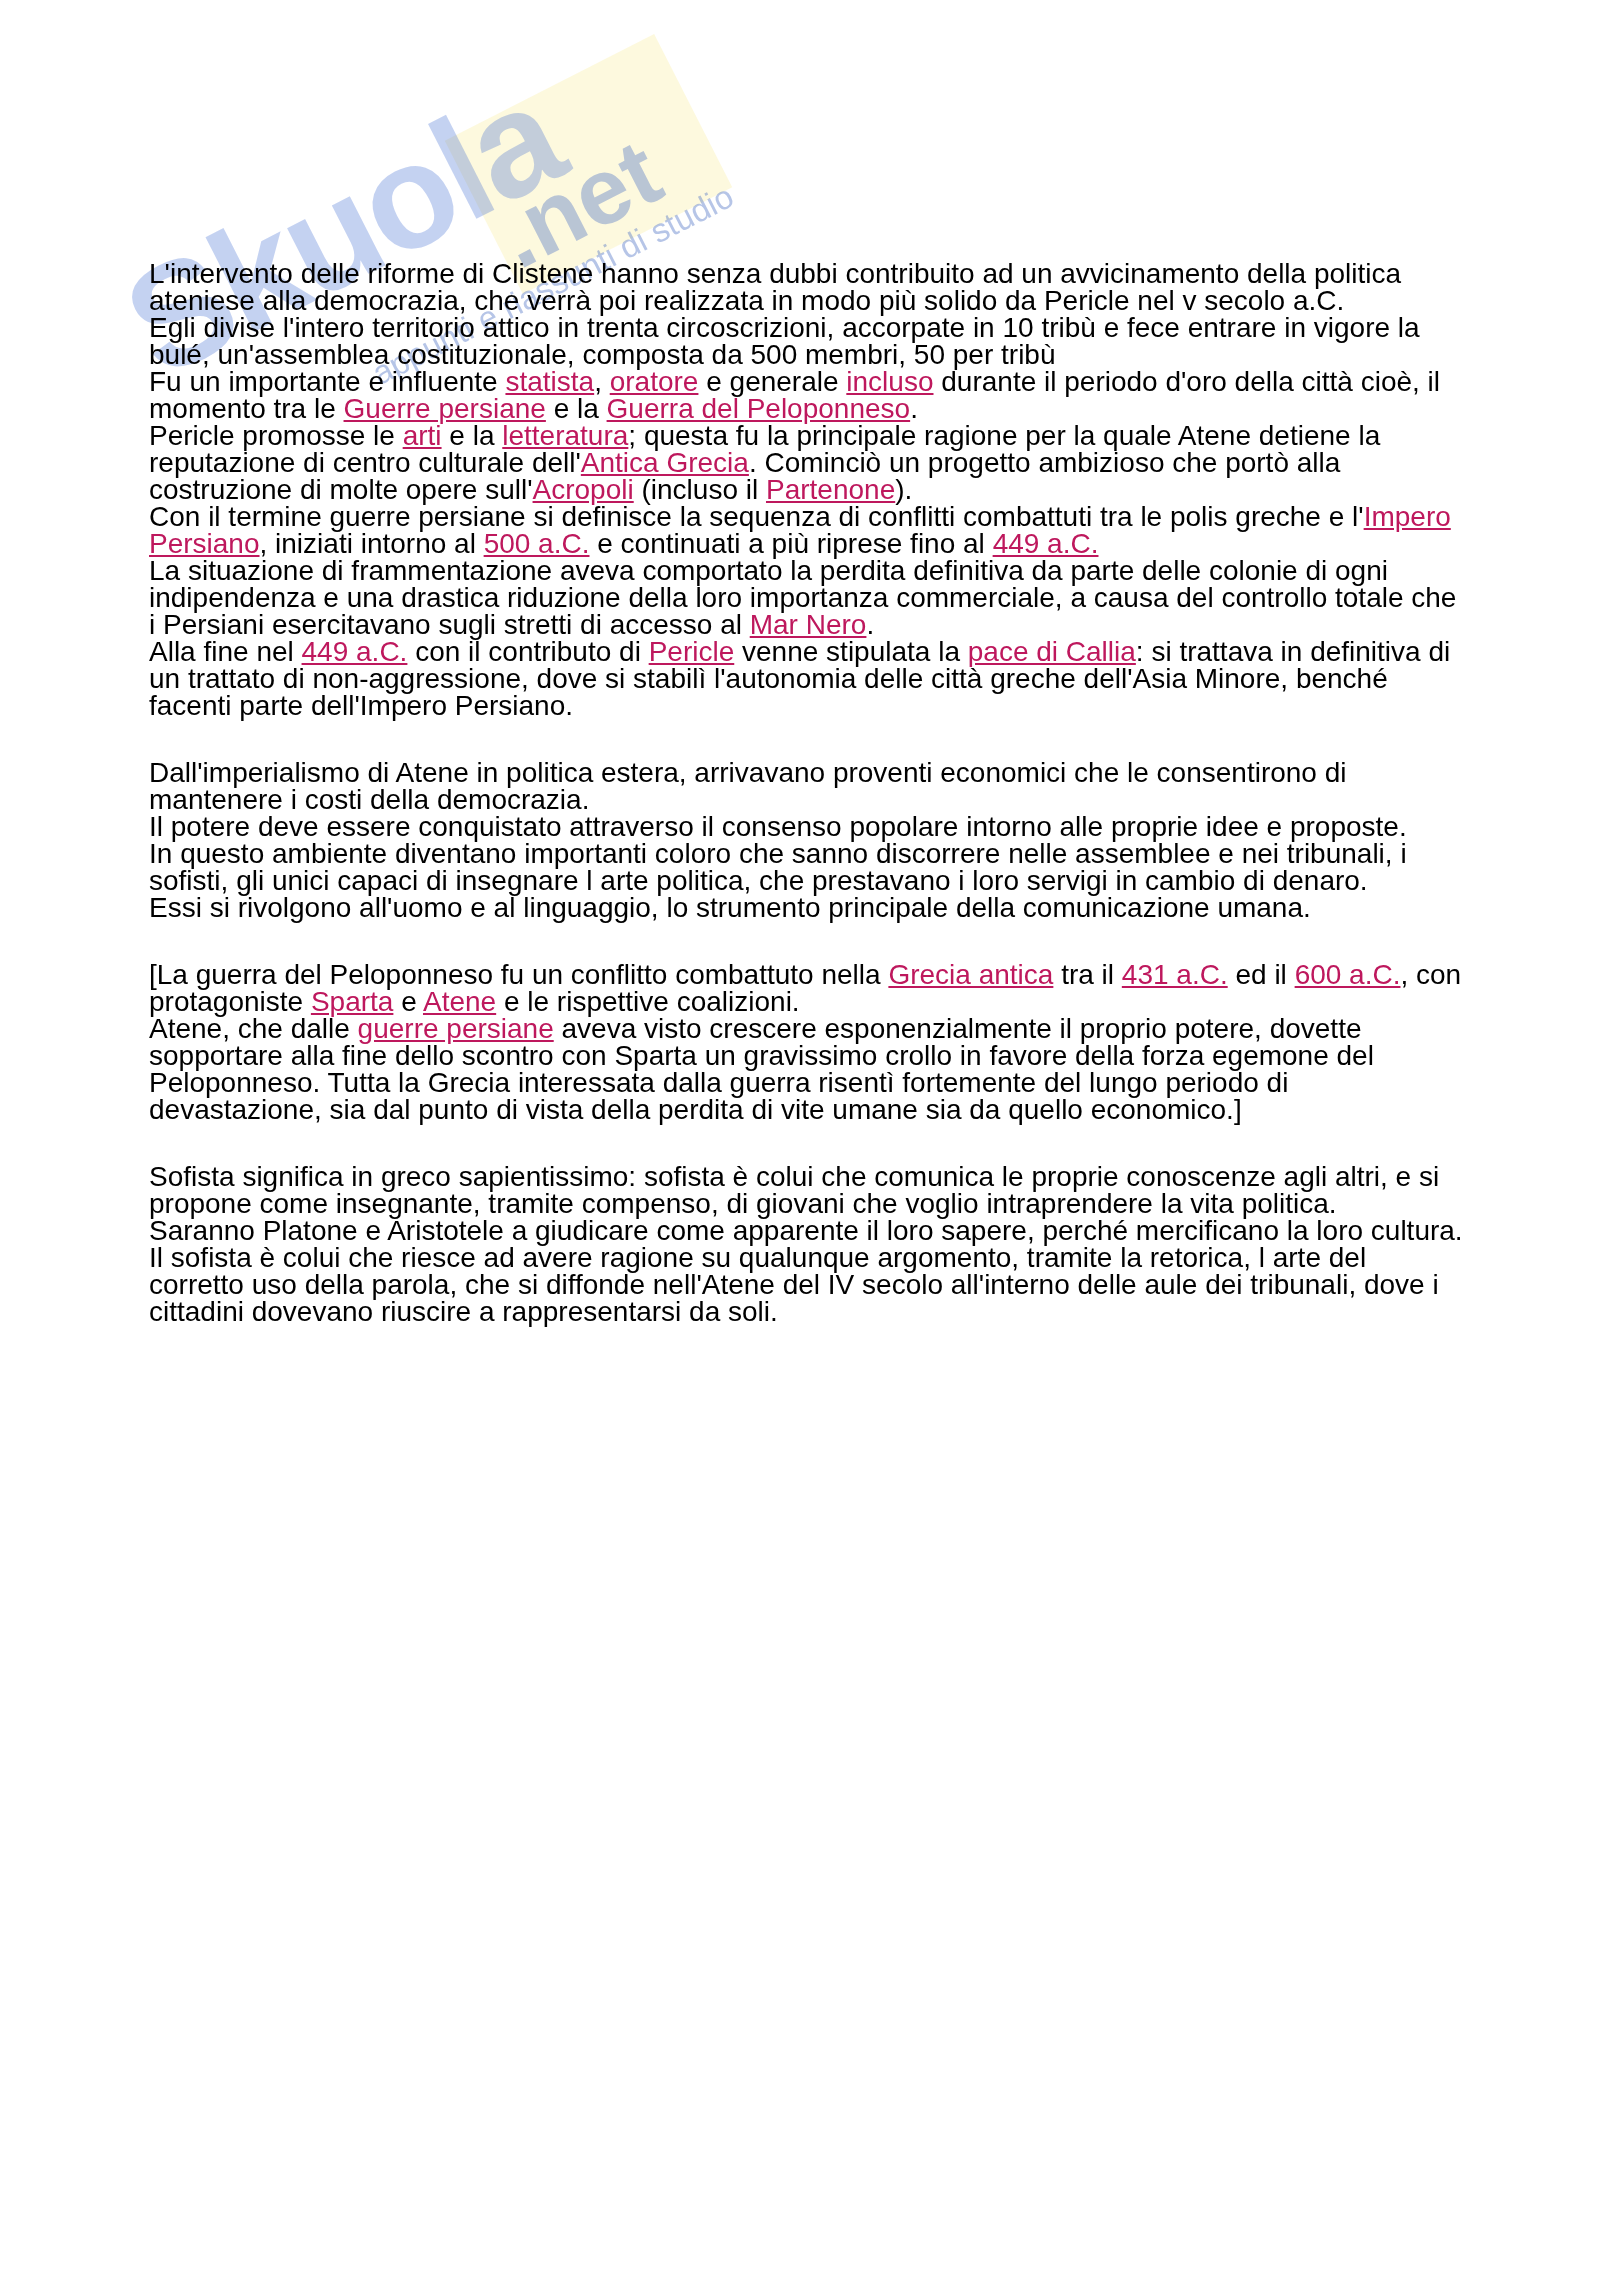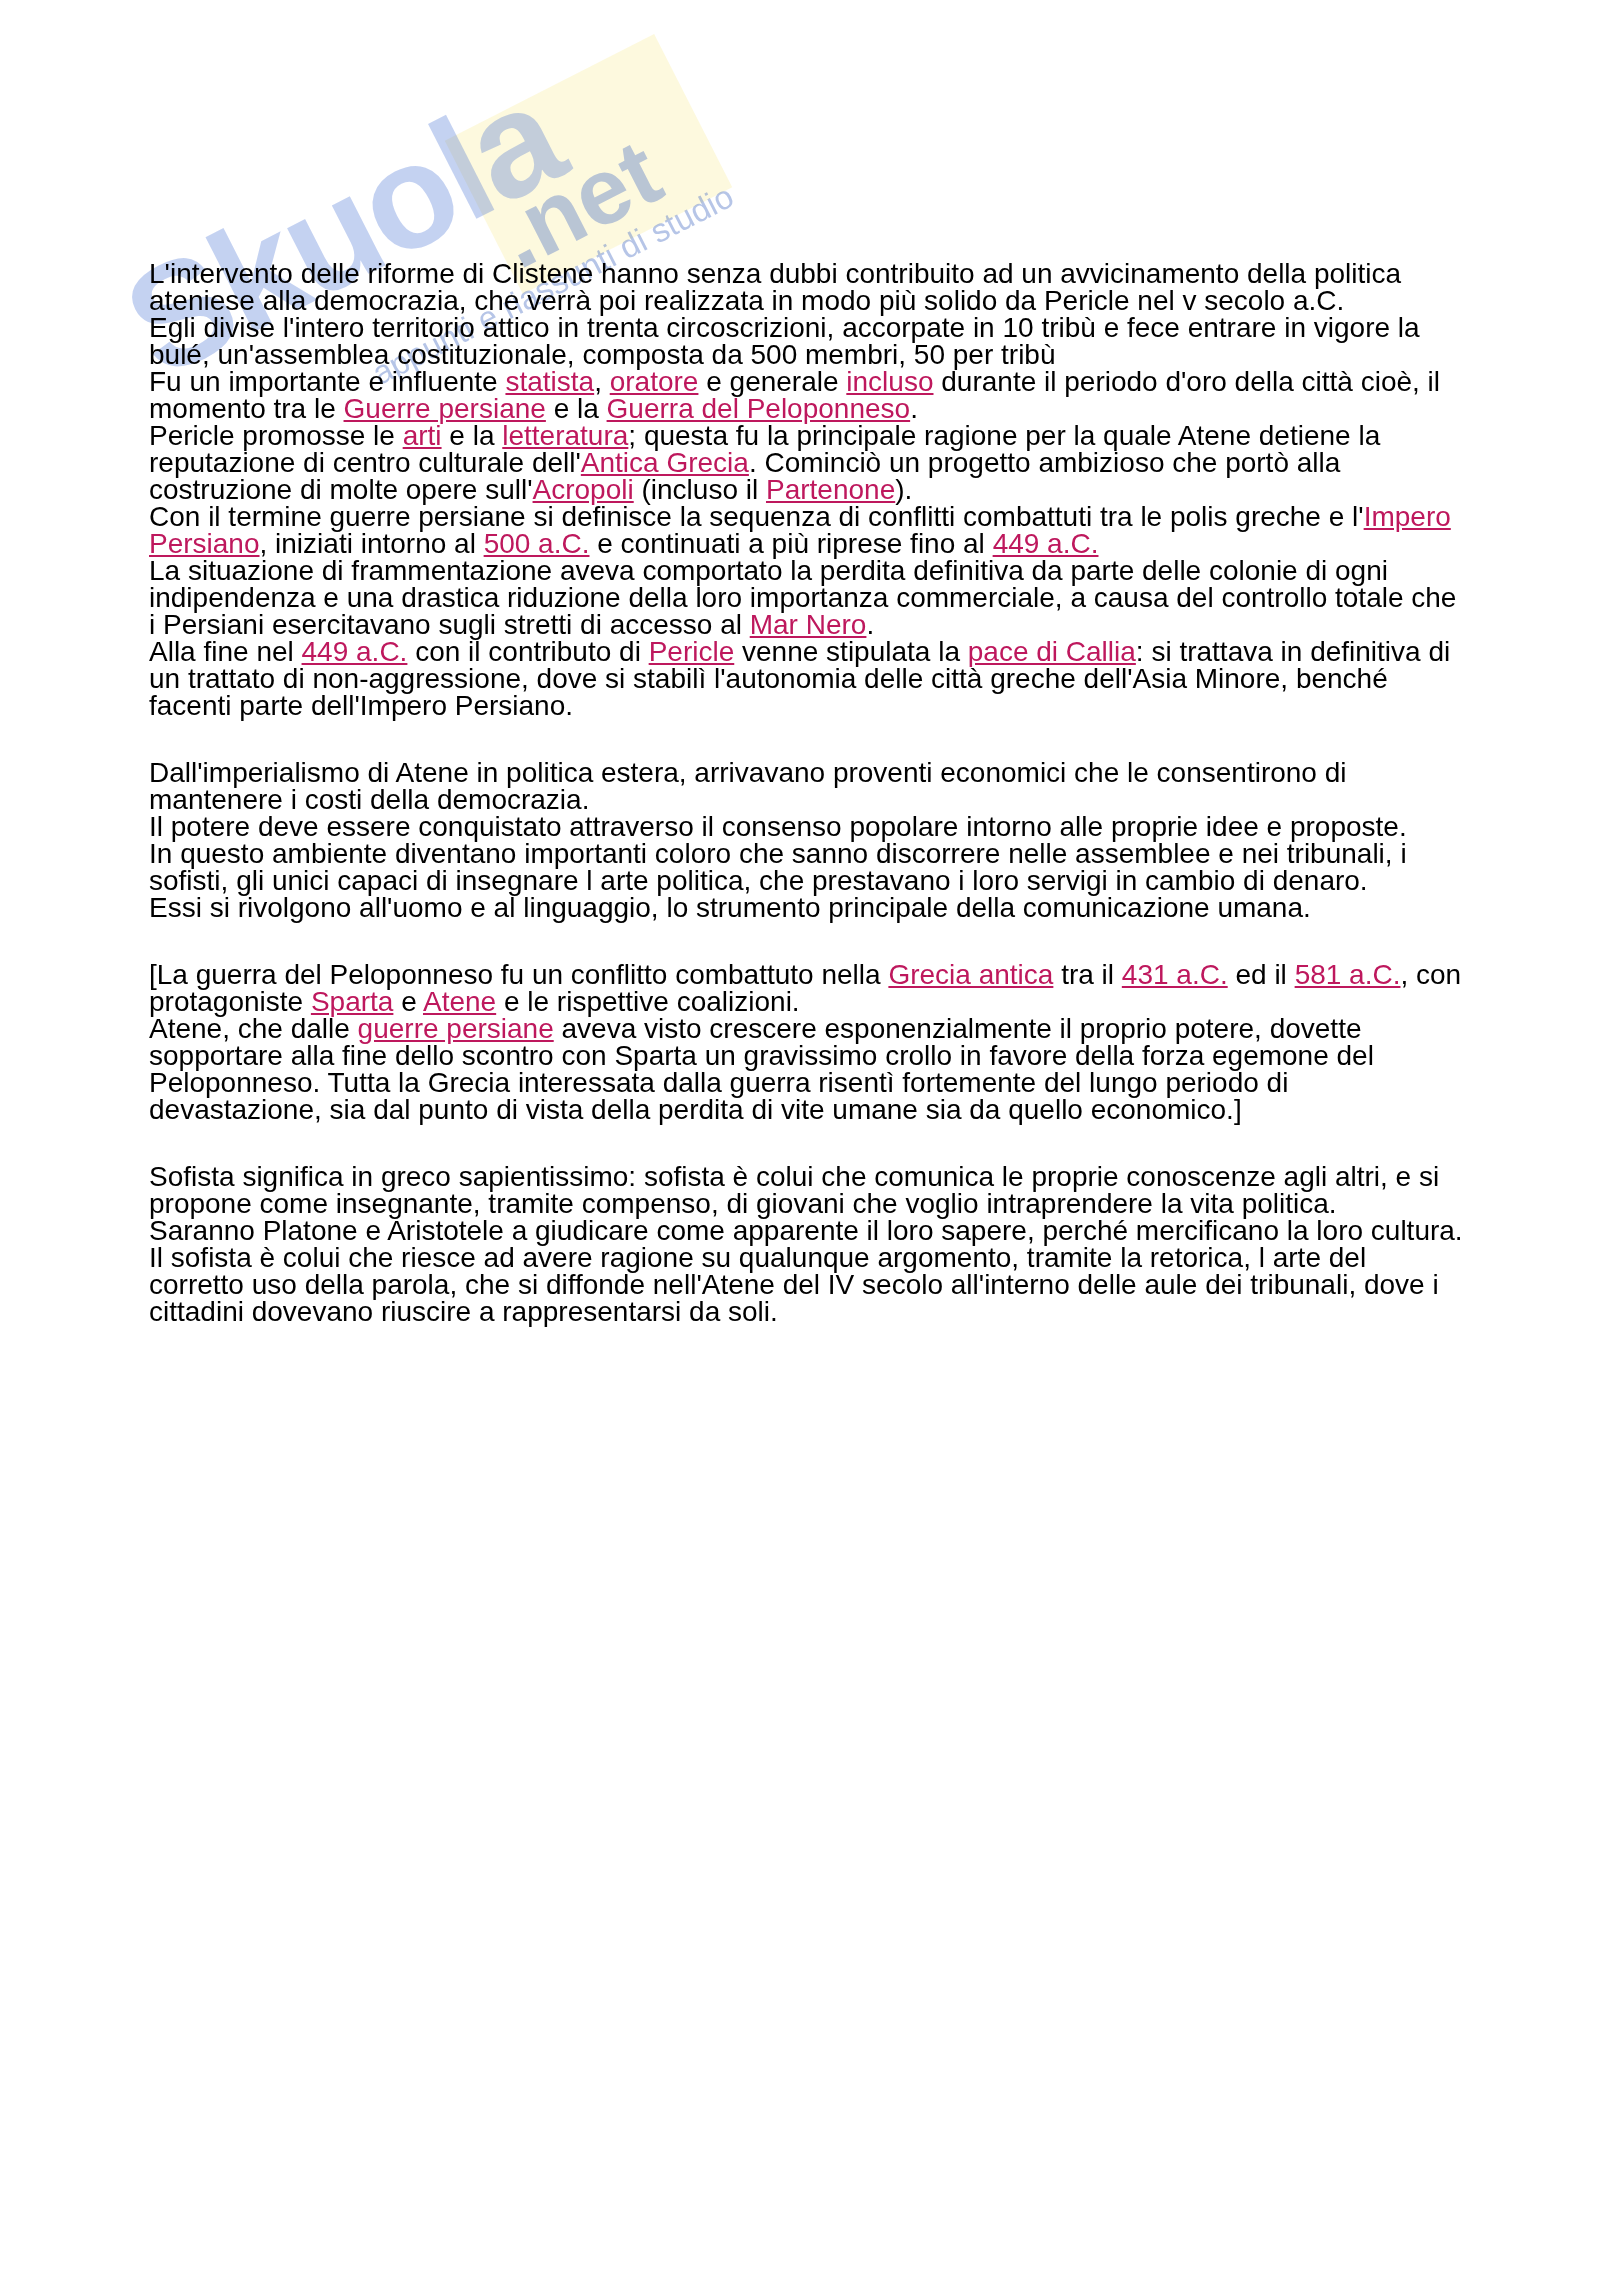--- a/index.html
+++ b/index.html
@@ -120,21 +120,21 @@
         </div>
         <div class="gap"></div>
         <div>
           <p><span>Dall'imperialismo di Atene in politica estera, arrivavano proventi economici che le consentirono di mantenere i costi della democrazia.</span></p>
           <p><span>Il potere deve essere conquistato attraverso il consenso popolare intorno alle proprie idee e proposte.</span></p>
           <p><span>In questo ambiente diventano importanti coloro che sanno discorrere nelle assemblee e nei tribunali, i sofisti, gli unici capaci di insegnare l arte politica, che prestavano i loro servigi in cambio di denaro.</span></p>
           <p><span>Essi si rivolgono all'uomo e al linguaggio, lo strumento principale della comunicazione umana.</span></p>
         </div>
         <div class="gap"></div>
         <div>
-          <p><span>[La guerra del Peloponneso fu un conflitto combattuto nella </span><span class="lnk">Grecia antica</span><span> tra il </span><span class="lnk">431 a.C.</span><span> ed il </span><span class="lnk">581 a.C.</span><span>, con protagoniste </span><span class="lnk">Sparta</span><span> e </span><span class="lnk">Atene</span><span> e le rispettive coalizioni.</span></p>
+          <p><span>[La guerra del Peloponneso fu un conflitto combattuto nella </span><span class="lnk">Grecia antica</span><span> tra il </span><span class="lnk">431 a.C.</span><span> ed il </span><span class="lnk">600 a.C.</span><span>, con protagoniste </span><span class="lnk">Sparta</span><span> e </span><span class="lnk">Atene</span><span> e le rispettive coalizioni.</span></p>
           <p><span>Atene, che dalle </span><span class="lnk">guerre persiane</span><span> aveva visto crescere esponenzialmente il proprio potere, dovette sopportare alla fine dello scontro con Sparta un gravissimo crollo in favore della forza egemone del Peloponneso. Tutta la Grecia interessata dalla guerra risentì fortemente del lungo periodo di devastazione, sia dal punto di vista della perdita di vite umane sia da quello economico.]</span></p>
         </div>
         <div class="gap"></div>
         <div>
           <p><span>Sofista significa in greco sapientissimo: sofista è colui che comunica le proprie conoscenze agli altri, e si propone come insegnante, tramite compenso, di giovani che voglio intraprendere la vita politica.</span></p>
           <p><span>Saranno Platone e Aristotele a giudicare come apparente il loro sapere, perché mercificano la loro cultura.</span></p>
           <p><span>Il sofista è colui che riesce ad avere ragione su qualunque argomento, tramite la retorica, l arte del corretto uso della parola, che si diffonde nell'Atene del IV secolo all'interno delle aule dei tribunali, dove i cittadini dovevano riuscire a rappresentarsi da soli.</span></p>
         </div>
       </div>
   </div>

